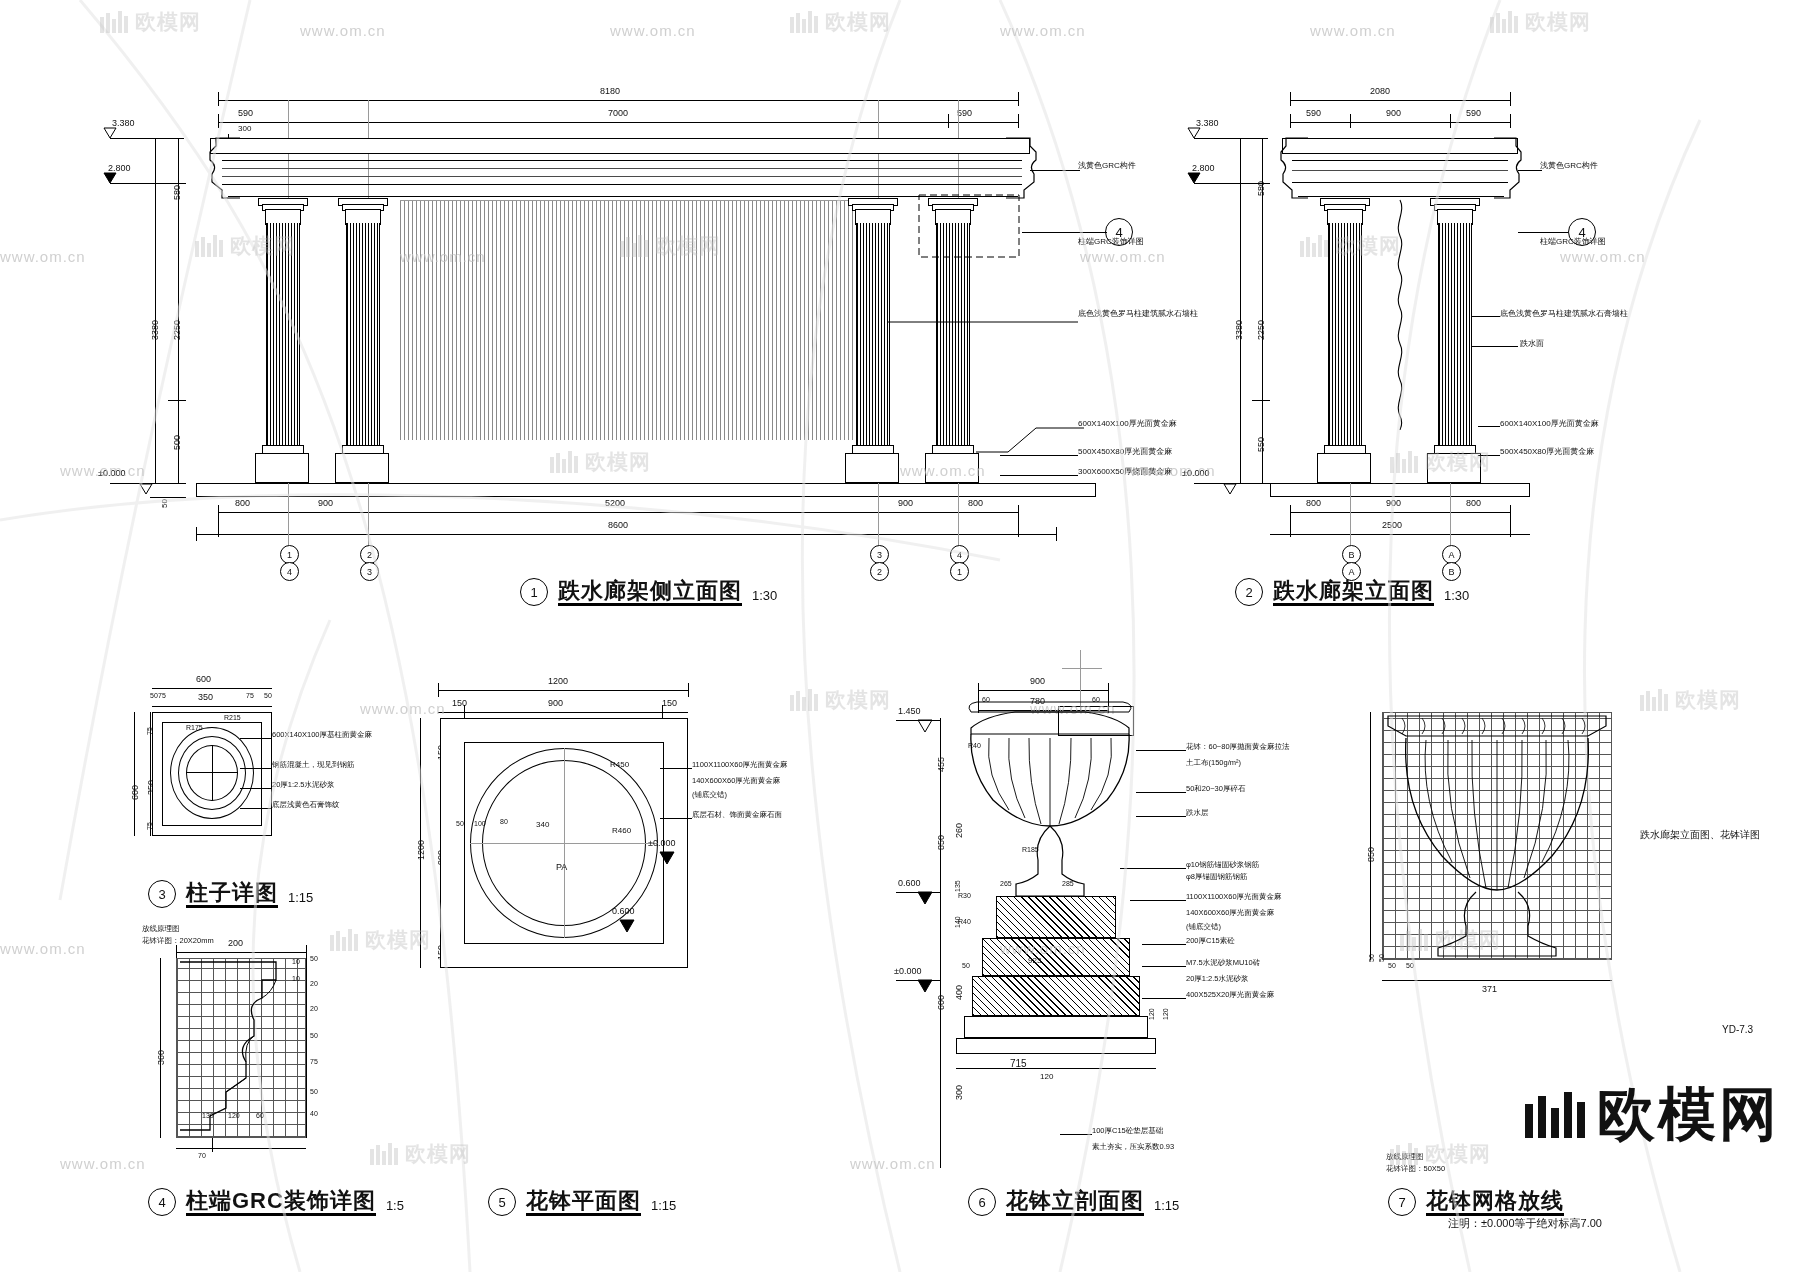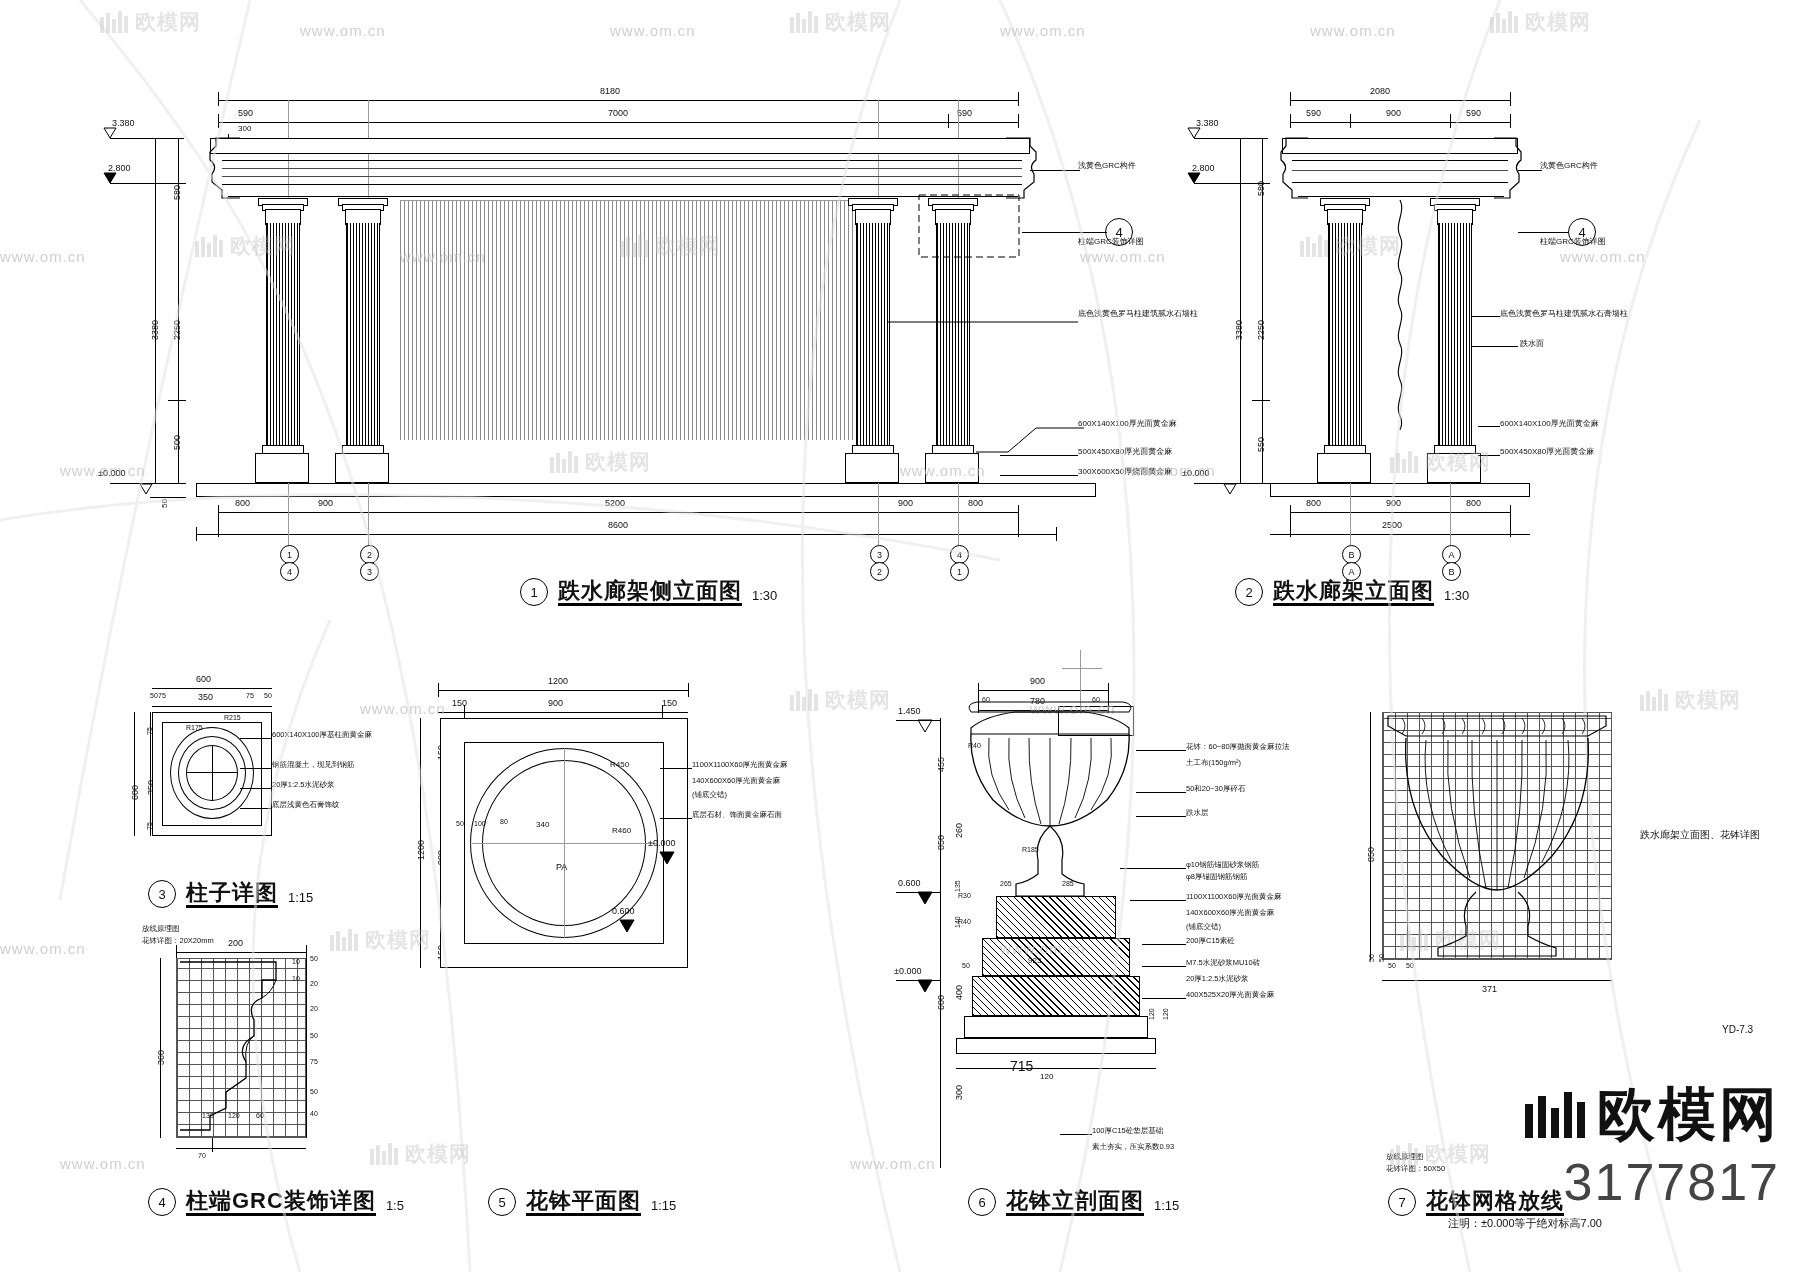--- a/index.html
+++ b/index.html
@@ -669,21 +669,21 @@
     </svg>
 
     <div class="hatchdot" style="left:1058px;top:706px;width:76px;height:30px;"></div>
 
     <div class="hatch45" style="left:996px;top:896px;width:120px;height:42px;"></div>
     <div class="hatch45" style="left:982px;top:938px;width:148px;height:38px;"></div>
     <div class="hatch45" style="left:972px;top:976px;width:168px;height:40px;"></div>
     <div class="hatchdot" style="left:964px;top:1016px;width:184px;height:22px;"></div>
     <div class="outline" style="left:956px;top:1038px;width:200px;height:16px;"></div>
 
-    <div class="dim" style="left:1010px;top:1058px;font-size:14px;">715</div>
+    <div class="dim" style="left:1010px;top:1058px;font-size:10px;">715</div>
     <div class="ln hl" style="left:956px;top:1068px;width:200px;"></div>
     <div class="dim" style="left:1040px;top:1072px;font-size:8px;">120</div>
     <div class="dim" style="left:1028px;top:956px;font-size:8px;">923</div>
     <div class="dim" style="left:1000px;top:880px;font-size:7px;">265</div>
     <div class="dim" style="left:1062px;top:880px;font-size:7px;">285</div>
     <div class="dim" style="left:968px;top:742px;font-size:7px;">R40</div>
     <div class="dim" style="left:1022px;top:846px;font-size:7px;">R185</div>
     <div class="dim" style="left:958px;top:892px;font-size:7px;">R30</div>
     <div class="dim" style="left:958px;top:918px;font-size:7px;">R40</div>
     <div class="dim v" style="left:1148px;top:1020px;font-size:7px;">120</div>
@@ -776,15 +776,14 @@
 
   <div class="brand">
     <span class="bars" style="width:62px;height:46px;background:
         linear-gradient(#111,#111) 0 12px/8px 34px no-repeat,
         linear-gradient(#111,#111) 13px 4px/8px 42px no-repeat,
         linear-gradient(#111,#111) 26px 16px/8px 30px no-repeat,
         linear-gradient(#111,#111) 39px 0px/8px 46px no-repeat,
         linear-gradient(#111,#111) 52px 10px/8px 36px no-repeat;"></span>
     <span class="zh">欧模网</span>
   </div>
-  <div class="idnum">3177817</div>
 
 </div>
 
 </body></html>

